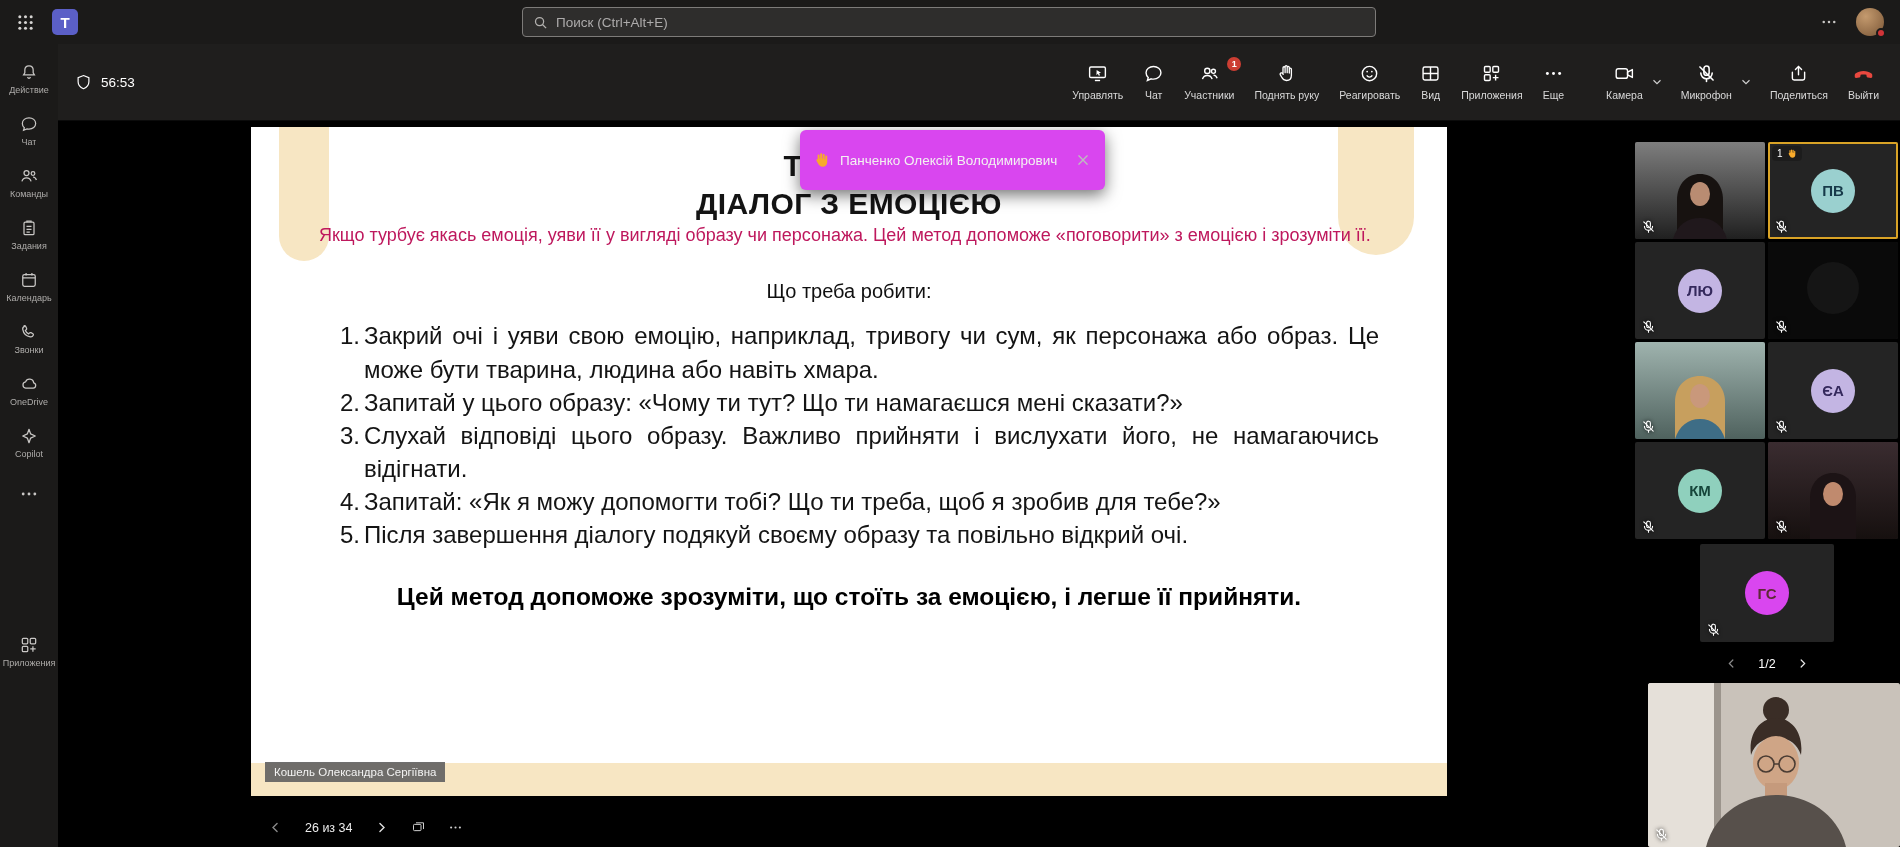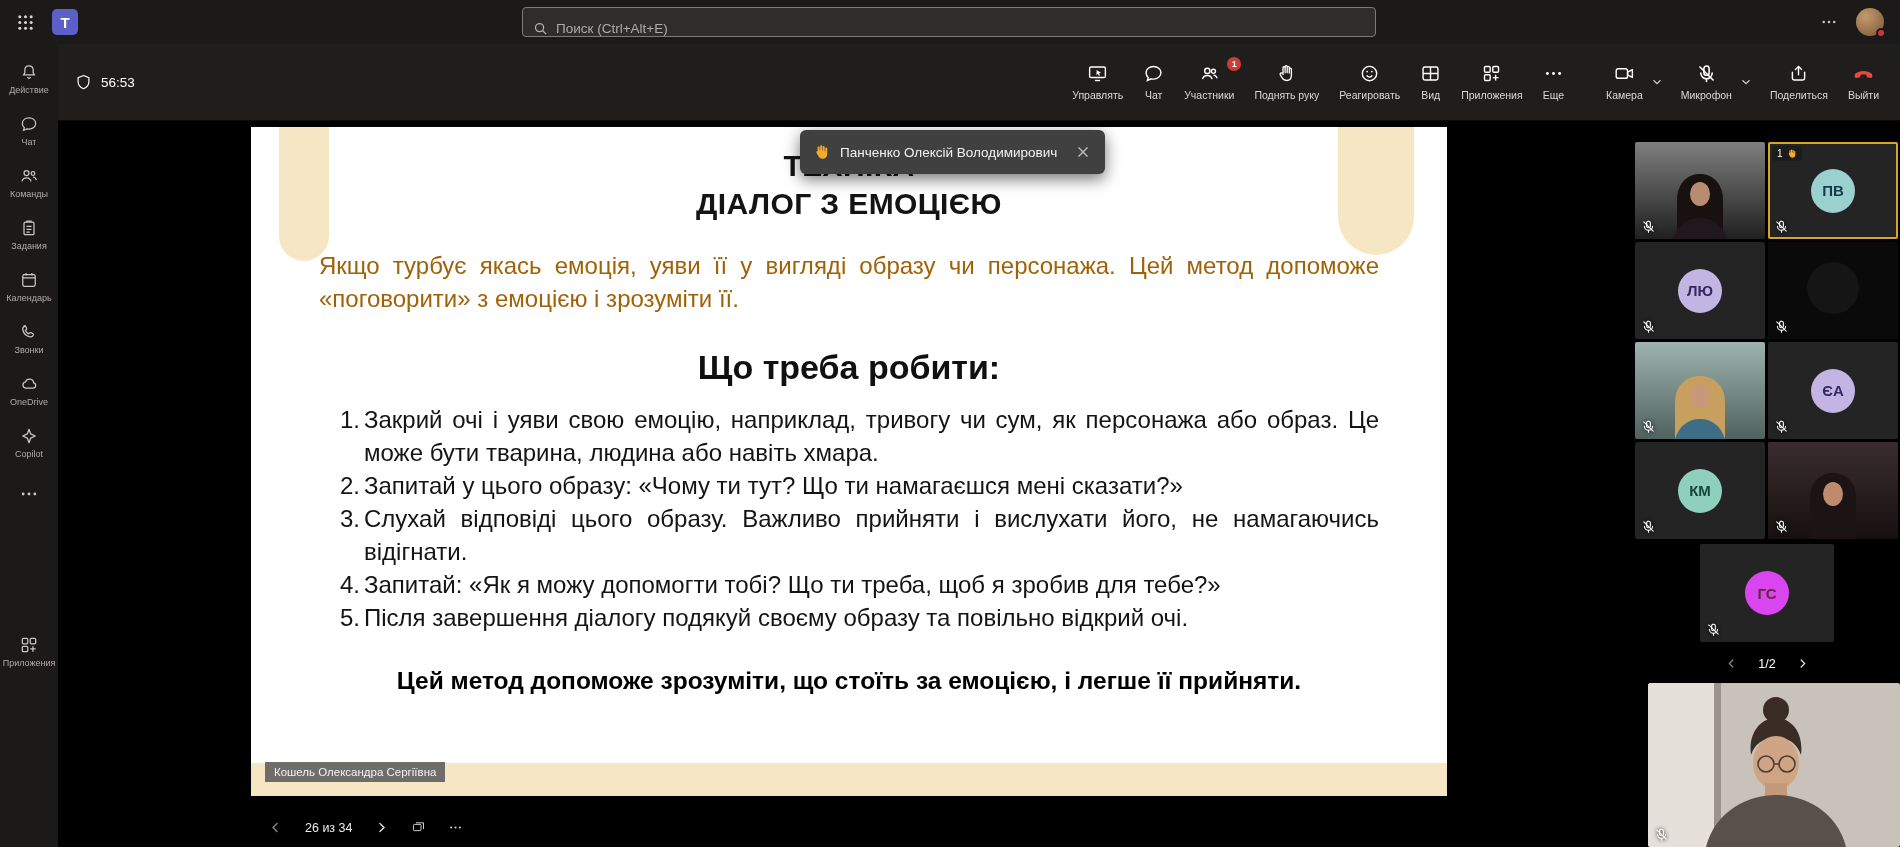--- a/index.html
+++ b/index.html
@@ -8,21 +8,21 @@
 
   
   .topbar { position:absolute; left:0; top:0; width:1900px; height:44px;
             background:#1b1a19; display:flex; align-items:center; z-index:40; }
   .waffle { width:50px; display:flex; justify-content:center; align-items:center; cursor:pointer; }
   .teamslogo { width:26px; height:26px; margin-left:2px; border-radius:5px;
                background:#5b5fc7; display:flex; align-items:center; justify-content:center;
                color:#fff; font-weight:bold; font-size:15px; }
   .search-wrap { flex:1; display:flex; justify-content:center; }
   .searchbox { width:854px; height:30px; background:#2e2d2c; border:1px solid #7d7b79;
-               border-radius:4px; display:flex; align-items:flex-end; padding:0 10px; gap:8px; }
+               border-radius:4px; display:flex; align-items:center; padding:0 10px; gap:8px; }
   .searchbox input { flex:1; background:transparent; border:0; outline:0; color:#c7c5c3;
                font:13.5px "Liberation Sans", sans-serif; }
   .searchbox input::placeholder { color:#adabab; }
   .top-right { display:flex; align-items:center; gap:18px; padding-right:16px; }
   .avatar-top { width:28px; height:28px; border-radius:50%;
                 background:radial-gradient(circle at 35% 30%, #c49a6e, #7a5636); position:relative; }
   .avatar-top .status { position:absolute; right:-2px; bottom:-2px; width:10px; height:10px;
                 border-radius:50%; background:#d13438; border:2px solid #1b1a19; }
 
   
@@ -55,38 +55,38 @@
   .stage { position:absolute; left:58px; top:121px; width:1576px; bottom:0; background:#000; }
   .slide { position:absolute; left:193px; top:6px; width:1196px; height:669px; background:#fff; }
   .slide-white { position:absolute; left:0; top:0; width:100%; height:636px; background:#fff; overflow:hidden; }
   .cream-bar { position:absolute; left:0; bottom:0; width:100%; height:33px; background:#f7e6c3; }
   .pill { position:absolute; top:0; background:#f7e6c3; }
   .pill-left  { left:28px;  width:50px; height:134px; border-radius:0 0 26px 26px; }
   .pill-right { left:1087px; width:76px; height:128px; border-radius:0 0 38px 38px; }
   .slide-body { position:relative; padding:0 68px; }
   .slide-title { margin-top:20px; text-align:center; font-weight:bold; font-size:30px;
           line-height:1.26; color:#141414; letter-spacing:.4px; }
-  .slide-intro { margin-top:26px; font-size:24px; line-height:1.38; text-align:justify; color:#a16207; }
-  .slide-sub { margin-top:33px; text-align:center; font-weight:bold; font-size:34px; color:#101010; }
+  .slide-intro { font-size:18px; line-height:1.38; text-align:justify; color:#be185d; }
+  .slide-sub { margin-top:33px; text-align:center; font-weight:normal; font-size:20px; color:#101010; }
   ol.steps { margin:16px 0 0 24px; list-style:none; counter-reset:st; font-size:24px;
           line-height:1.38; color:#141414; text-align:justify; }
   ol.steps li { position:relative; padding-left:21px; counter-increment:st; }
   ol.steps li::before { content:counter(st) "."; position:absolute; left:-3px; }
   .slide-footer { margin-top:32px; text-align:center; font-weight:bold; font-size:24.5px; color:#000; }
 
   .presenter-tag { position:absolute; left:207px; top:641px; background:rgba(99,99,99,.92);
           color:#f3f3f3; font-size:11.5px; padding:4px 9px; z-index:6; }
 
   .slide-nav { position:absolute; left:210px; top:699px; display:flex; align-items:flex-end;
           gap:22px; color:#cfcfcf; }
   .slide-nav .page { color:#ececec; font-size:12.5px; }
   .nav-ic { width:15px; height:15px; cursor:pointer; }
 
   
-  .toast { position:absolute; left:742px; top:9px; height:44px; background:#404040; border-radius:6px;
+  .toast { position:absolute; left:742px; top:9px; height:60px; background:#d946ef; border-radius:6px;
           box-shadow:0 5px 16px rgba(0,0,0,.55); display:flex; align-items:center; gap:10px;
           padding:0 12px; z-index:20; }
   .toast-text { color:#f3f2f1; font-size:13.5px; white-space:nowrap; }
   .toast-hand { width:18px; height:18px; color:#f8aa2b; }
   .toast-close { width:20px; height:20px; color:#bdbdbd; cursor:pointer; margin-left:6px; }
 
   
   .panel { position:absolute; left:1634px; top:121px; right:0; bottom:0; background:#000; }
   .tiles { position:absolute; left:1px; top:21px; display:grid; grid-template-columns:130px 130px; gap:3px; }
   .tile { width:130px; height:97px; background:#242424; position:relative; border-radius:2px; overflow:hidden; }

